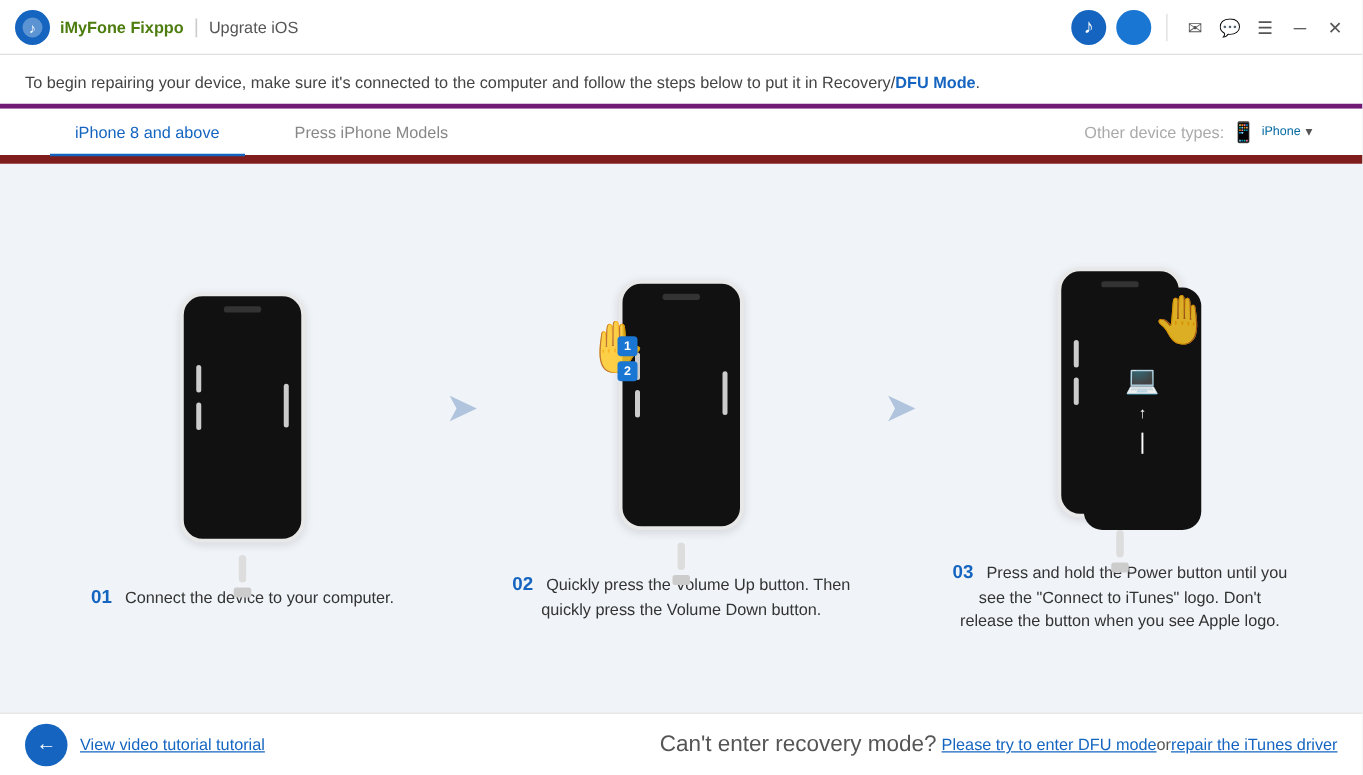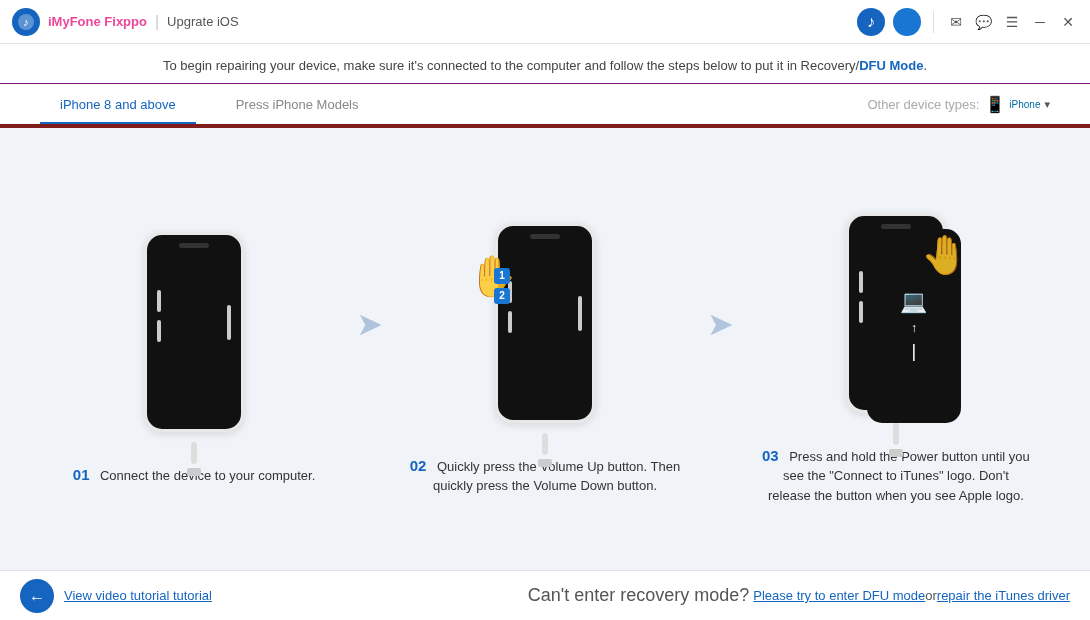--- a/index.html
+++ b/index.html
@@ -32,21 +32,21 @@
       align-items: center;
       justify-content: center;
       color: white;
       font-size: 14px;
       font-weight: bold;
       margin-right: 8px;
     }
     .titlebar-appname {
       font-size: 13px;
       font-weight: 600;
-      color: #ec4899;
+      color: #4d7c0f;
     }
     .titlebar-divider {
       color: #ccc;
       margin: 0 8px;
     }
     .titlebar-subtitle {
       font-size: 13px;
       color: #555;
     }
     .titlebar-spacer { flex: 1; }
@@ -96,39 +96,39 @@
       flex: 1;
       background: #f0f4f8;
       display: flex;
       flex-direction: column;
       padding: 0;
     }
 
     
     .instruction-bar {
       background: #fff;
-      text-align: center;
+      text-align: left;
       padding: 14px 20px 10px;
       font-size: 13px;
       color: #444;
-      border-bottom: 1px solid #701a75;
+      border-bottom: 4px solid #701a75;
       flex-shrink: 0;
     }
     .instruction-bar span.bold {
       font-weight: 600;
       color: #1565c0;
     }
 
     
     .tabs-bar {
       background: #fff;
       display: flex;
       align-items: center;
       padding: 0 40px;
-      border-bottom: 4px solid #7f1d1d;
+      border-bottom: 7px solid #7f1d1d;
       flex-shrink: 0;
       height: 44px;
     }
     .tab {
       padding: 12px 20px 10px;
       font-size: 13px;
       color: #888;
       cursor: pointer;
       border-bottom: 2px solid transparent;
       margin-right: 20px;

